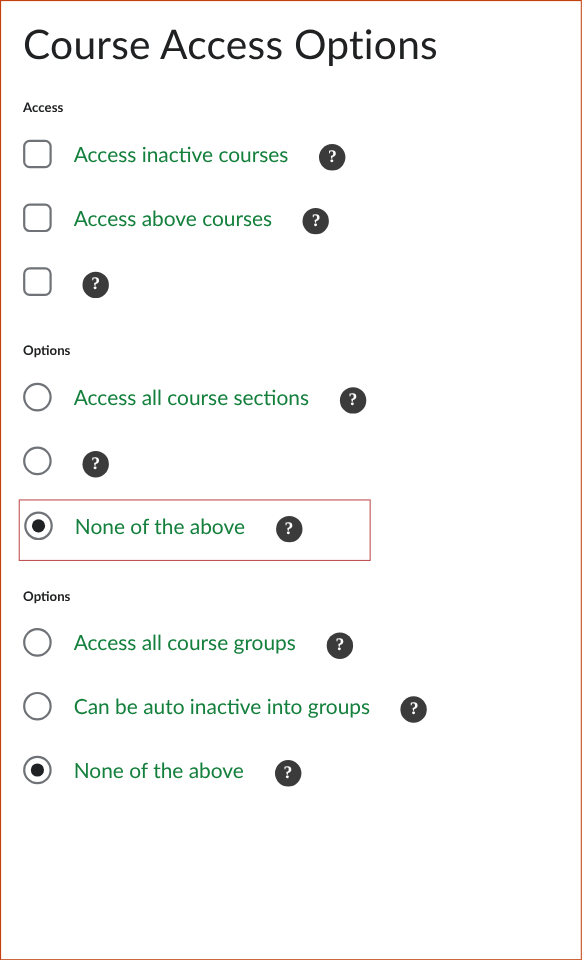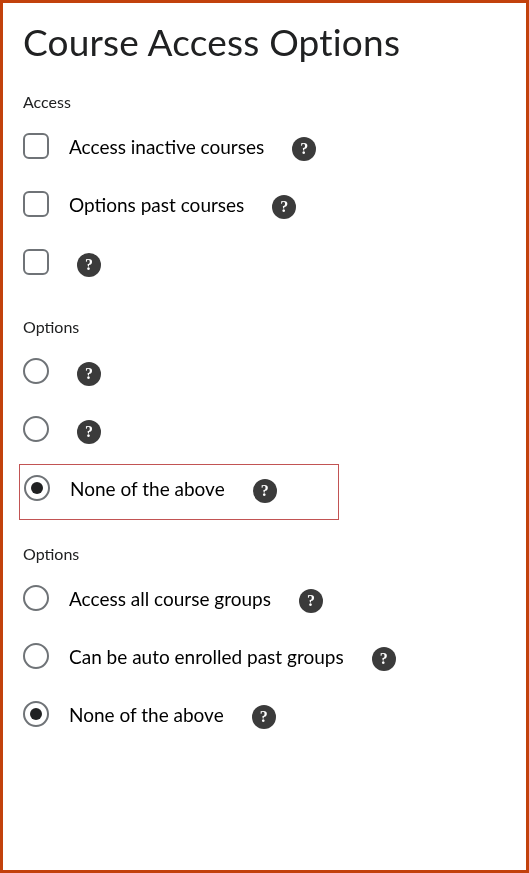--- a/index.html
+++ b/index.html
@@ -7,32 +7,32 @@
   }
   body {
     margin: 0;
     font-family: "Lato", "Helvetica Neue", Arial, sans-serif;
     background: #fff;
     color: #202122;
   }
   .panel {
     width: 529px;
     height: 873px;
-    border: 3px solid #c2410c;
+    border: 1px solid #c2410c;
     padding: 10px 18px 18px 20px;
   }
   .page-title {
     font-size: 37px;
     font-weight: 400;
     letter-spacing: 0.2px;
     margin: 6px 0 28px 0;
   }
   .group-title {
-    font-size: 16px;
-    font-weight: 400;
+    font-size: 12px;
+    font-weight: 700;
     margin: 30px 0 20px 0;
   }
   .group-title.first {
     margin-top: 8px;
   }
   .option-list {
     display: flex;
     flex-direction: column;
     gap: 28px;
     margin-bottom: 40px;
@@ -77,21 +77,21 @@
     content: "";
     width: 12px;
     height: 12px;
     border-radius: 50%;
     background: #202122;
     display: block;
   }
   .option-label {
     font-size: 19px;
     font-weight: 400;
-    color: #000000;
+    color: #15803d;
   }
   .help-icon {
     width: 24px;
     height: 24px;
     border-radius: 50%;
     background: #3b3b3b;
     color: #fff;
     display: flex;
     align-items: center;
     justify-content: center;
@@ -115,36 +115,37 @@
   <div class="option-list">
 
     <div class="option-row">
       <div class="checkbox"></div>
       <span class="option-label">Access inactive courses</span>
       <span class="help-icon">?</span>
     </div>
 
     <div class="option-row">
       <div class="checkbox"></div>
-      <span class="option-label">Options past courses</span>
+      <span class="option-label">Access above courses</span>
       <span class="help-icon">?</span>
     </div>
 
     <div class="option-row">
       <div class="checkbox"></div>
       <span class="help-icon">?</span>
     </div>
 
   </div>
 
   <div class="group-title">Options</div>
   <div class="option-list">
 
     <div class="option-row">
       <div class="radio"></div>
+      <span class="option-label">Access all course sections</span>
       <span class="help-icon">?</span>
     </div>
 
     <div class="option-row">
       <div class="radio"></div>
       <span class="help-icon">?</span>
     </div>
 
     <div class="option-row">
       <div class="highlight-wrap">
@@ -160,21 +161,21 @@
   <div class="option-list" style="margin-bottom:0;text-align:right;">
 
     <div class="option-row">
       <div class="radio"></div>
       <span class="option-label">Access all course groups</span>
       <span class="help-icon">?</span>
     </div>
 
     <div class="option-row">
       <div class="radio"></div>
-      <span class="option-label">Can be auto enrolled past groups</span>
+      <span class="option-label">Can be auto inactive into groups</span>
       <span class="help-icon">?</span>
     </div>
 
     <div class="option-row">
       <div class="radio selected"></div>
       <span class="option-label">None of the above</span>
       <span class="help-icon">?</span>
     </div>
 
   </div>

